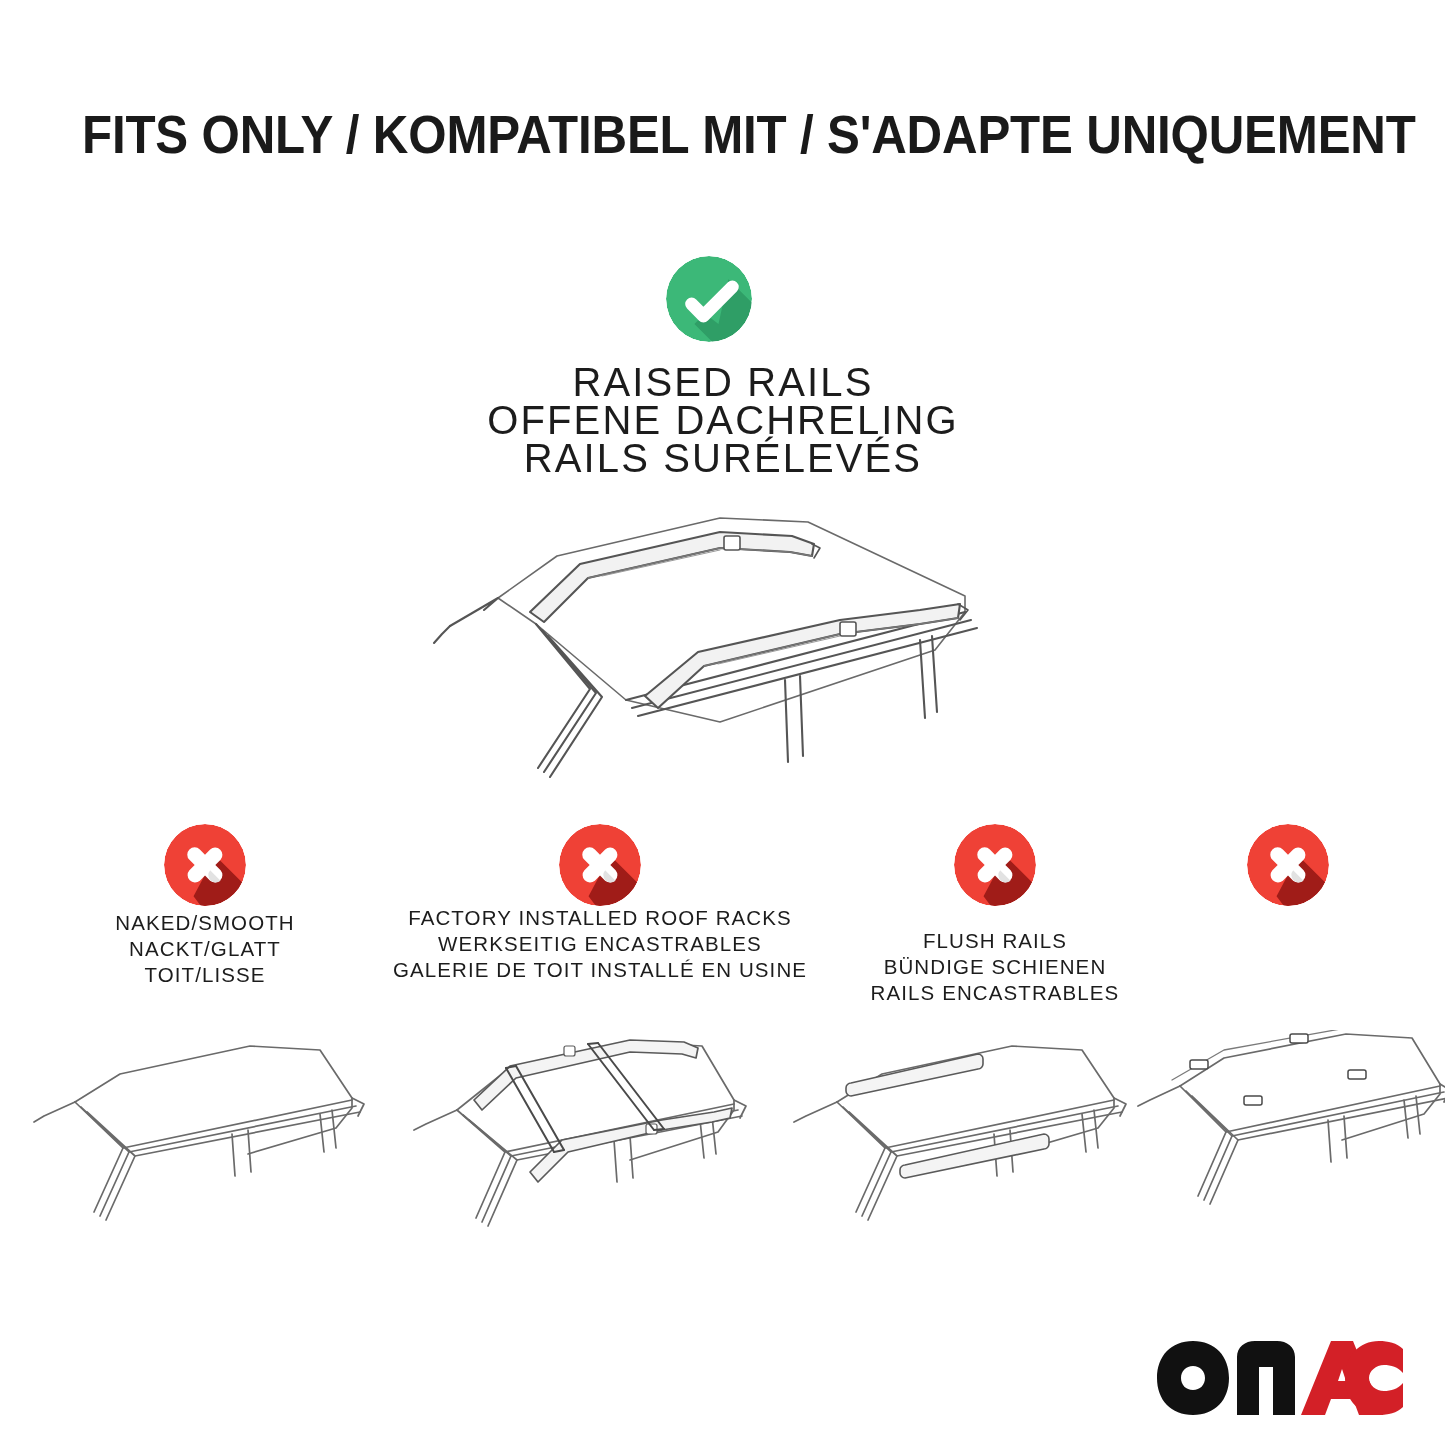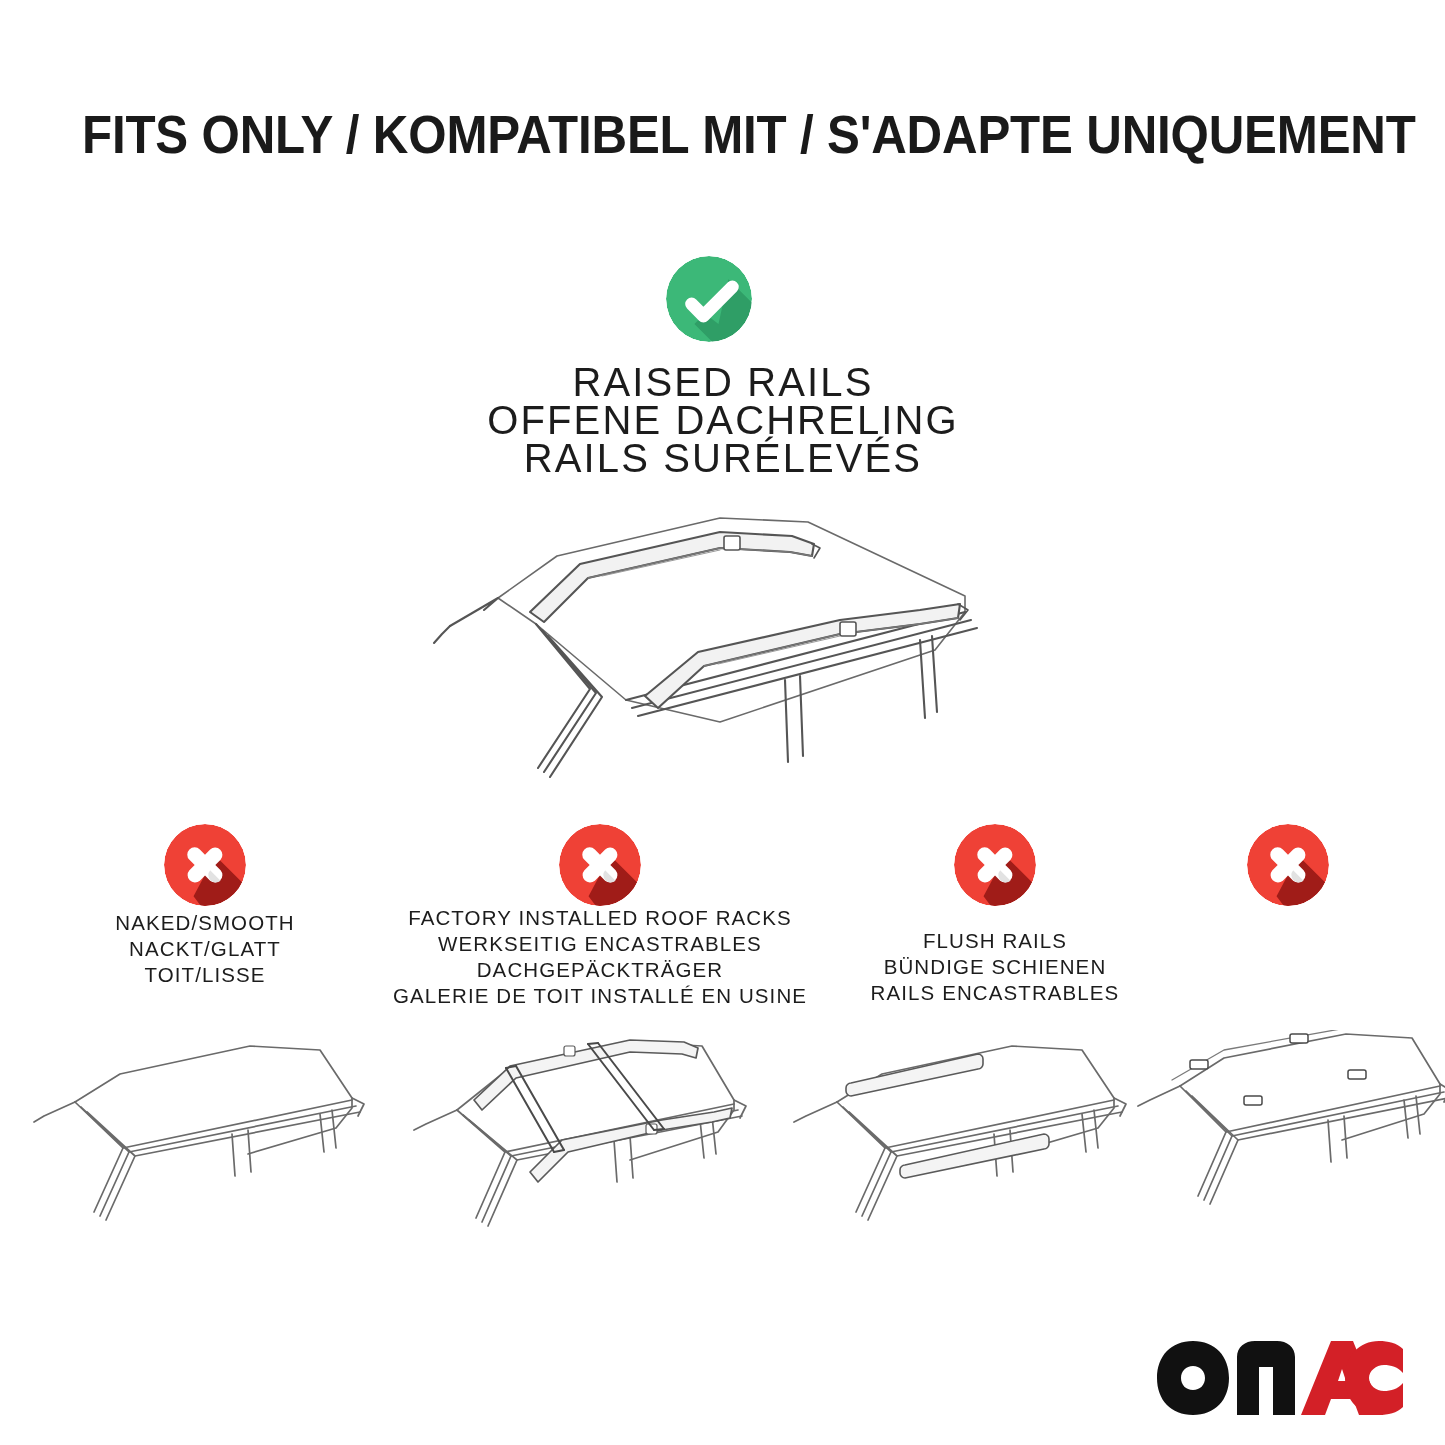--- a/index.html
+++ b/index.html
@@ -181,21 +181,20 @@
         <path d="M62 38 L100 76 L100 100 L45 100 L36 88 L50 62 Z" fill="#a01c18"></path>
         <path d="M31 31 a9 9 0 0 1 12.7 0 L50 37.4 L56.3 31 a9 9 0 0 1 12.7 12.7 L62.6 50 L69 56.4 a9 9 0 0 1 -12.7 12.7 L50 62.7 L43.7 69.1 a9 9 0 0 1 -12.7 -12.7 L37.4 50 L31 43.7 a9 9 0 0 1 0 -12.7 Z" fill="#ffffff"></path>
         <path d="M50 50 L56.3 56.4 a9 9 0 0 0 12.7 12.7 L62.6 62.7 Z" fill="#e2e2e2"></path>
       </g>
     </svg>
   </div>
 
   <div class="caption caption-sub" style="left:350px; top:905px; width:500px;">
     <span class="line">FACTORY INSTALLED ROOF RACKS</span>
     <span class="line">WERKSEITIG ENCASTRABLES</span>
-    <span class="line">DACHGEPÄCKTRÄGER</span>
     <span class="line">GALERIE DE TOIT INSTALLÉ EN USINE</span>
   </div>
 
   <div class="icon-circle" style="left:954px; top:824px; width:82px; height:82px;">
     <svg width="82" height="82" viewBox="0 0 100 100" aria-hidden="true">
       <defs>
           <clipPath id="xc3">
             <circle cx="50" cy="50" r="50"></circle>
           </clipPath>
         </defs>

